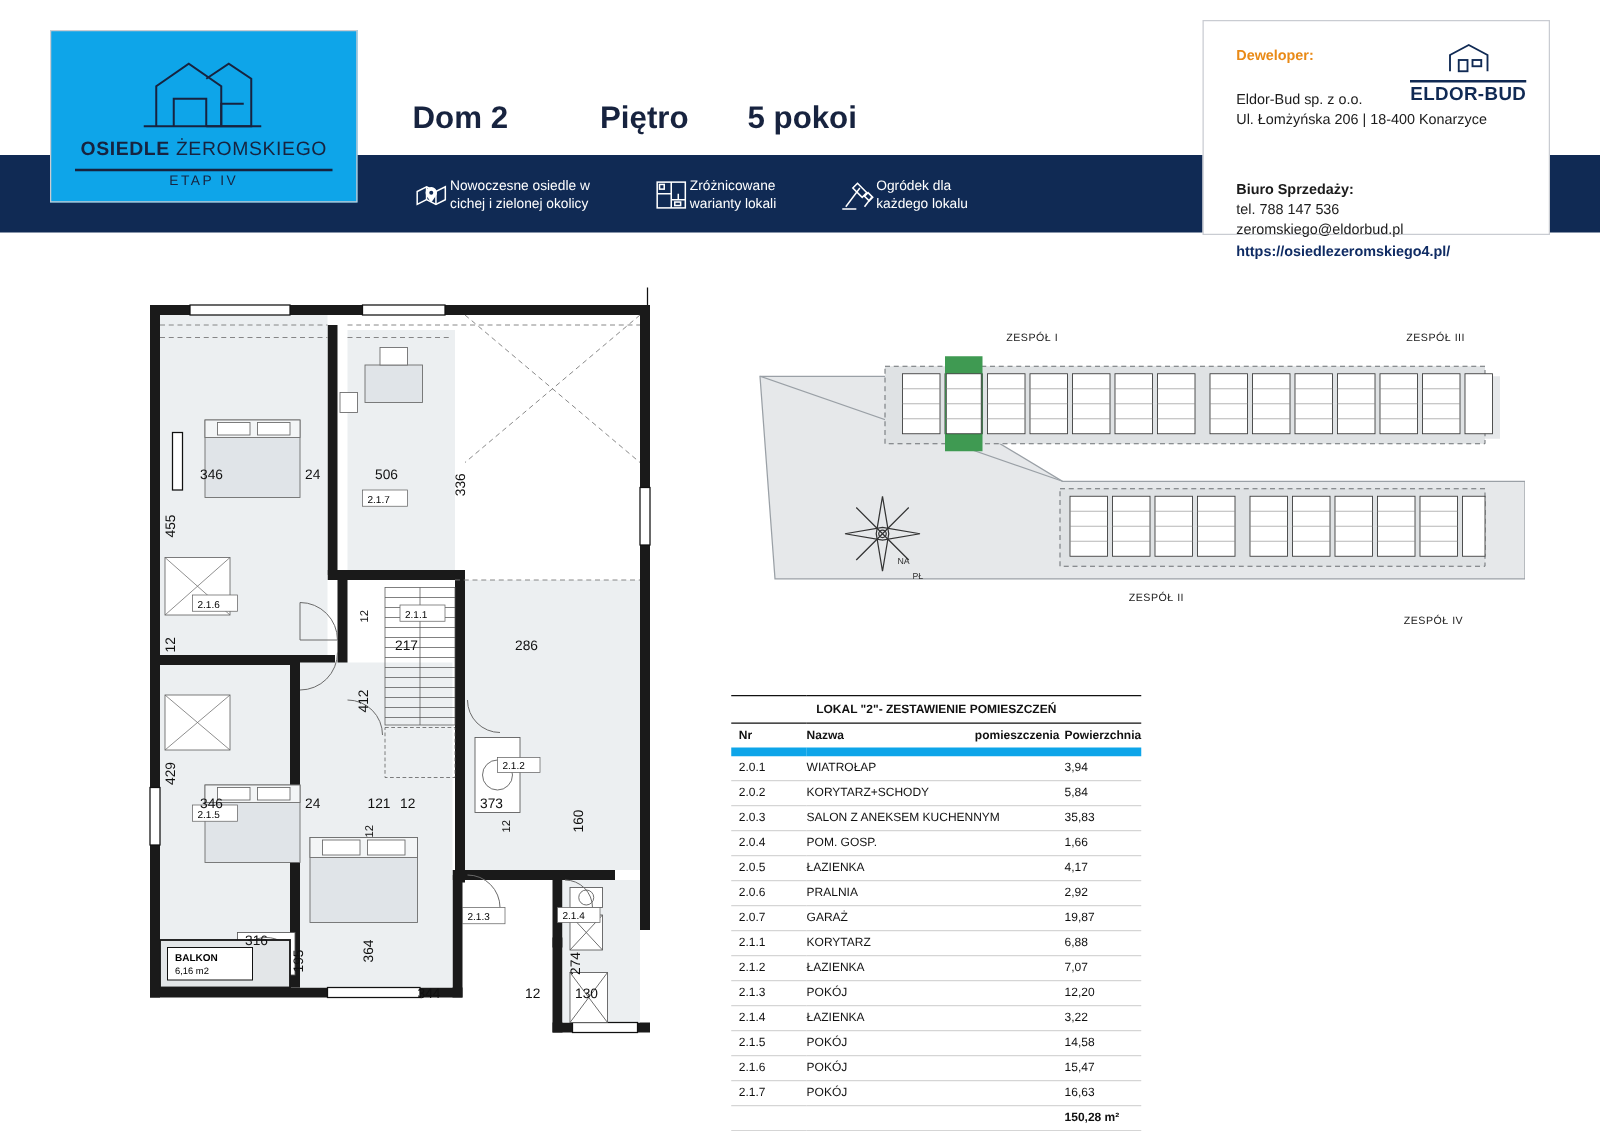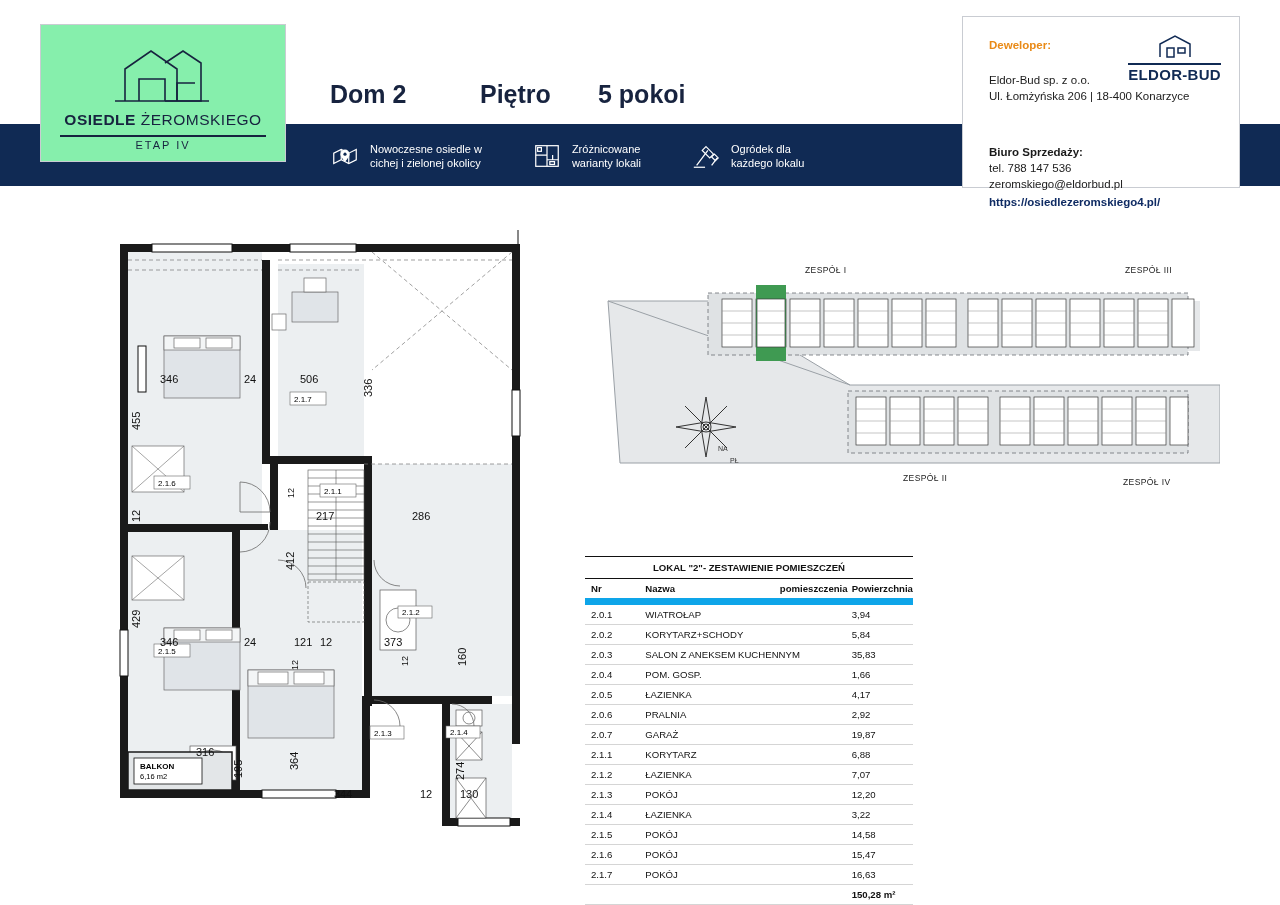--- a/index.html
+++ b/index.html
@@ -1,34 +1,34 @@
 <!DOCTYPE html>
 <html><head>
 <meta charset="utf-8">
 <style>
   html,body{margin:0;padding:0;}
   body{width:1280px;height:905px;background:#ffffff;font-family:"Liberation Sans",sans-serif;color:#111;position:relative;overflow:hidden;}
 
   
   .header-band{position:absolute;left:0;top:124px;width:1280px;height:62px;background:#102a54;}
-  .logo-box{position:absolute;left:40px;top:24px;width:246px;height:138px;background:#86efac;border:1px solid #c9ccd2;box-sizing:border-box;display:flex;flex-direction:column;align-items:center;justify-content:flex-end;padding-bottom:10px;}
+  .logo-box{position:absolute;left:40px;top:24px;width:246px;height:138px;background:#0ea5e9;border:1px solid #c9ccd2;box-sizing:border-box;display:flex;flex-direction:column;align-items:center;justify-content:flex-end;padding-bottom:10px;}
   .logo-mark{width:100px;height:62px;margin-bottom:6px;}
   .logo-title{font-size:15.5px;letter-spacing:.5px;font-weight:700;color:#17233f;white-space:nowrap;}
   .logo-title .light{font-weight:400;}
   .logo-sub{font-size:11px;letter-spacing:2px;color:#17233f;margin-top:2px;}
   .logo-rule{width:206px;height:2px;background:#17233f;margin-top:6px;}
 
   .title-row{position:absolute;left:330px;top:80px;width:600px;display:flex;align-items:baseline;gap:0;}
   .title-row span{font-size:25px;font-weight:700;color:#17233f;}
   .t1{width:150px;}
   .t2{width:200px;}
   .t3{width:118px;}
 
   .features{position:absolute;left:330px;top:128px;width:620px;height:56px;display:flex;align-items:center;gap:50px;color:#fff;}
-  .feature{display:flex;align-items:center;gap:10px;}
+  .feature{display:flex;align-items:center;}
   .feature .ficon{width:30px;height:30px;flex:0 0 30px;}
   .feature .ftext{font-size:11px;line-height:14px;white-space:pre-line;}
 
   .contact-box{position:absolute;left:962px;top:16px;width:278px;height:172px;background:#fff;border:1px solid #c9ccd2;box-sizing:border-box;padding:22px 20px 0 26px;}
   .contact-box .dev{color:#e98a17;font-weight:700;font-size:11.5px;margin-bottom:21px;}
   .contact-box .line{font-size:11.5px;line-height:16px;color:#1b1b1b;}
   .contact-box .bold{font-weight:700;margin-top:40px;}
   .contact-box a{color:#0f2b63;text-decoration:none;font-weight:700;font-size:11.5px;}
   .eldor{position:absolute;right:18px;top:16px;text-align:center;}
   .eldor .ename{font-size:15px;font-weight:700;color:#102a54;letter-spacing:.3px;border-top:2px solid #102a54;padding-top:1px;}
@@ -398,21 +398,21 @@
       <path d="M-21 -21 L0 0 L21 21 M21 -21 L0 0 L-21 21"></path>
       <circle cx="0" cy="0" r="3"></circle>
     </g>
     <text x="12" y="24" font-size="7" fill="#333">NA</text>
     <text x="24" y="36" font-size="7" fill="#333">PŁ</text>
   </g>
 </svg>
 <div class="sm-label" style="left:205px;top:10px;">ZESPÓŁ I</div>
 <div class="sm-label" style="left:525px;top:10px;">ZESPÓŁ III</div>
 <div class="sm-label" style="left:303px;top:218px;">ZESPÓŁ II</div>
-<div class="sm-label" style="left:523px;top:222px;">ZESPÓŁ IV</div>
+<div class="sm-label" style="left:523px;top:236px;">ZESPÓŁ IV</div>
 </div>
 
 <div class="table-wrap">
   <table class="rooms">
     <thead>
       <tr>
           <th class="cap" colspan="4">LOKAL "2"- ZESTAWIENIE POMIESZCZEŃ</th>
         </tr>
       <tr>
         <th class="c-nr">Nr</th>

